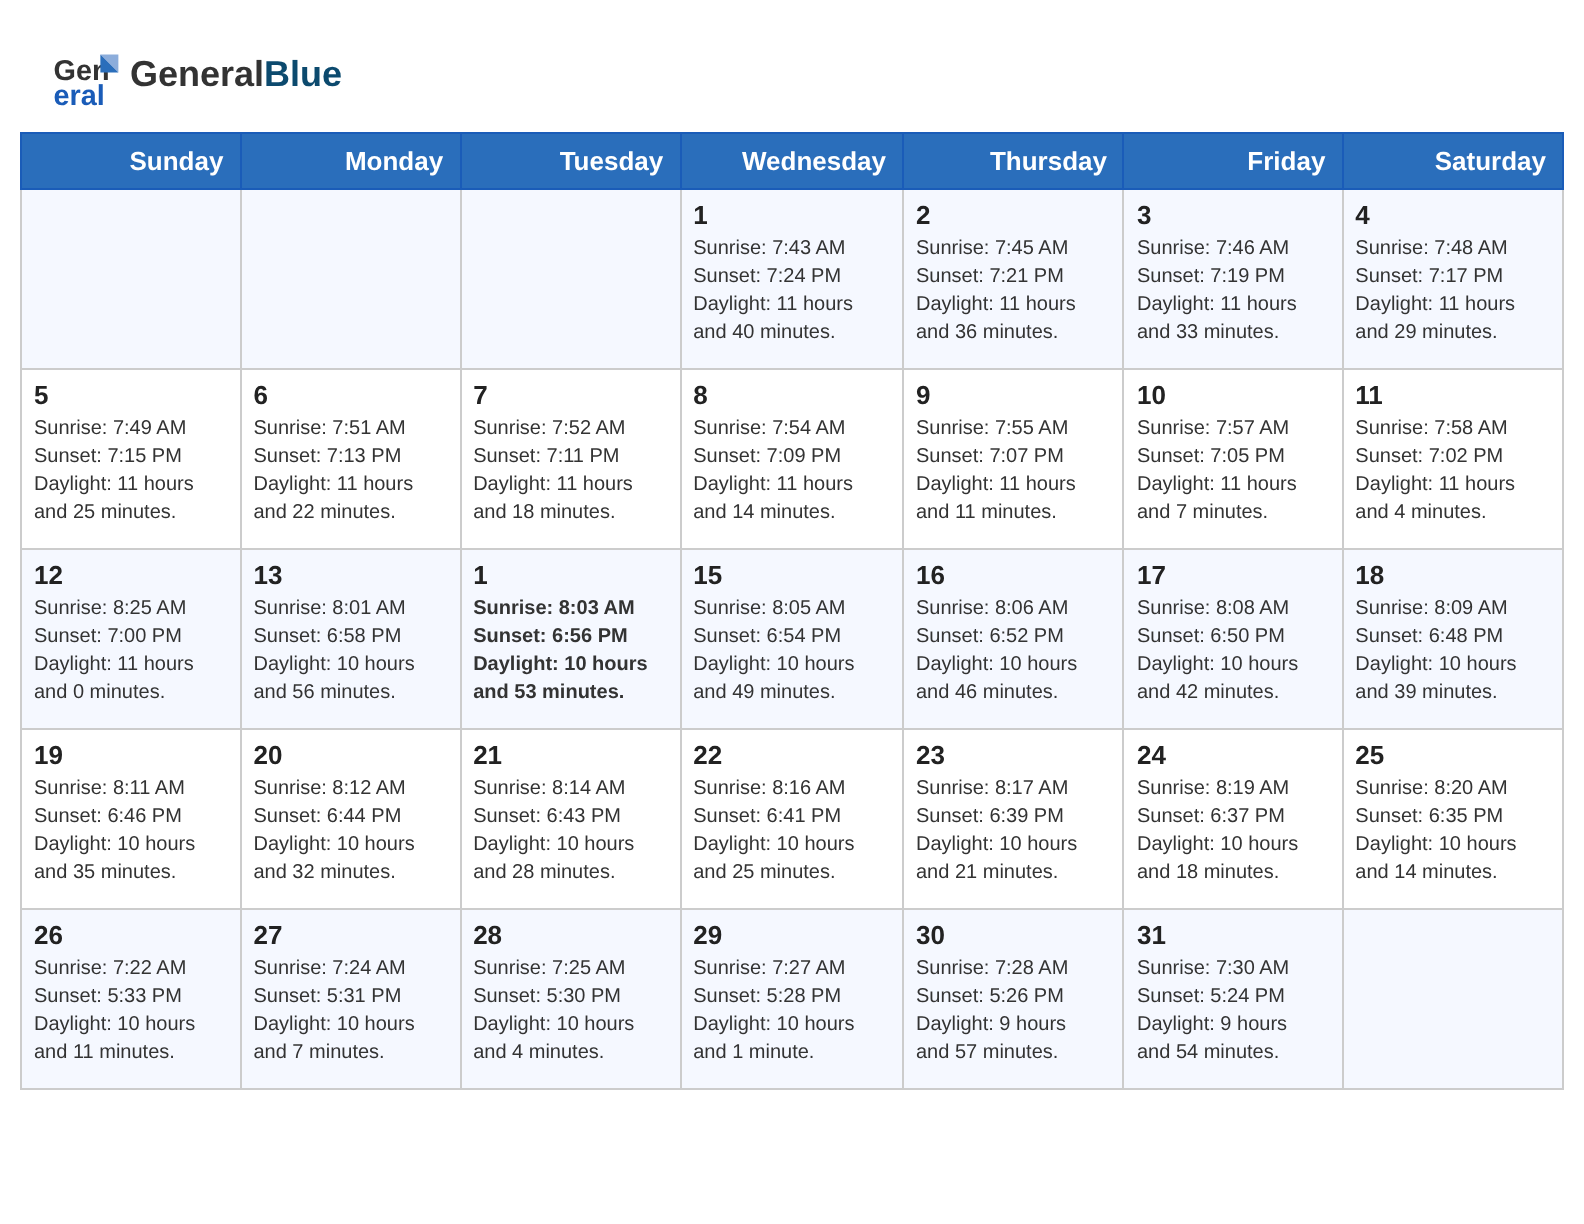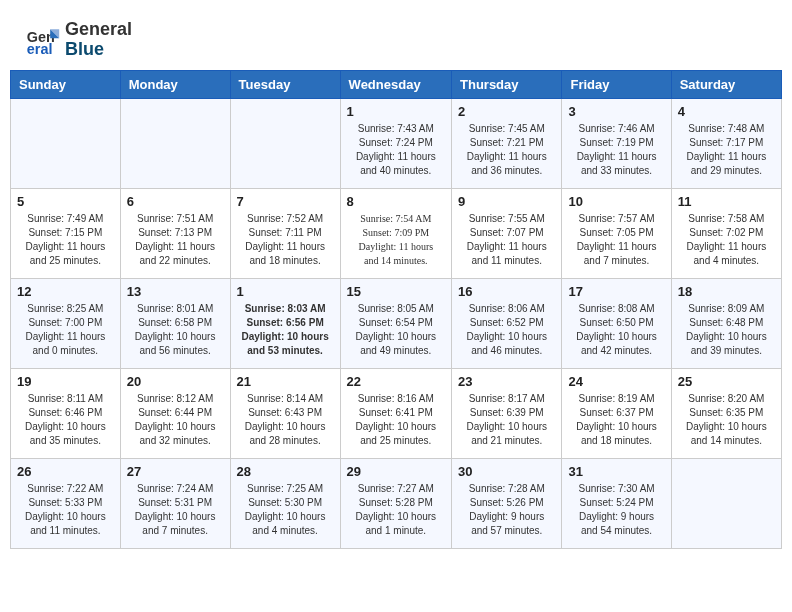--- a/index.html
+++ b/index.html
@@ -16,21 +16,21 @@
       align-items: flex-start;
       padding: 10px 15px 5px 15px;
     }
     .logo {
       display: flex;
       align-items: center;
       gap: 4px;
     }
     .logo-text {
       display: flex;
-      flex-direction: column;
+      flex-direction: row;
       font-size: 18px;
       font-weight: bold;
       color: #333;
       line-height: 1.1;
     }
     .logo-blue { color: #0c4a6e; }
     .logo-icon {
       width: 36px;
       height: 36px;
     }
@@ -48,21 +48,21 @@
     }
     .calendar {
       width: 100%;
       border-collapse: collapse;
       border: 1px solid #ccc;
       margin-top: 5px;
     }
     .calendar th {
       background-color: #2a6ebb;
       color: #fff;
-      text-align: left;
+      text-align: right;
       padding: 6px 8px;
       font-size: 13px;
       font-weight: bold;
       border: 1px solid #1a5cb8;
     }
     .calendar td {
       border: 1px solid #ccc;
       vertical-align: top;
       padding: 5px 6px;
       width: 113px;
@@ -81,21 +81,20 @@
     .day-num {
       font-size: 13px;
       font-weight: bold;
       margin-bottom: 3px;
       color: #222;
     }
     .day-info {
       font-size: 10px;
       color: #333;
       line-height: 1.4;
-      text-align: center;
     }
     .empty-cell {
       background: #f5f8ff;
     }
   </style>
 </head>
 <body>
 
 <div class="header">
   <div class="logo">
@@ -175,21 +174,21 @@
         </td>
         <td>
           <div class="day-num">7</div>
           <div class="day-info" style="white-space: pre-line;">Sunrise: 7:52 AM
 Sunset: 7:11 PM
 Daylight: 11 hours
 and 18 minutes.</div>
         </td>
         <td>
           <div class="day-num">8</div>
-          <div class="day-info" style="white-space: pre-line; font-family: Liberation Serif, serif;">Sunrise: 7:54 AM
+          <div class="day-info" style="white-space: pre-line;">Sunrise: 7:54 AM
 Sunset: 7:09 PM
 Daylight: 11 hours
 and 14 minutes.</div>
         </td>
         <td>
           <div class="day-num">9</div>
           <div class="day-info" style="white-space: pre-line;">Sunrise: 7:55 AM
 Sunset: 7:07 PM
 Daylight: 11 hours
 and 11 minutes.</div>

